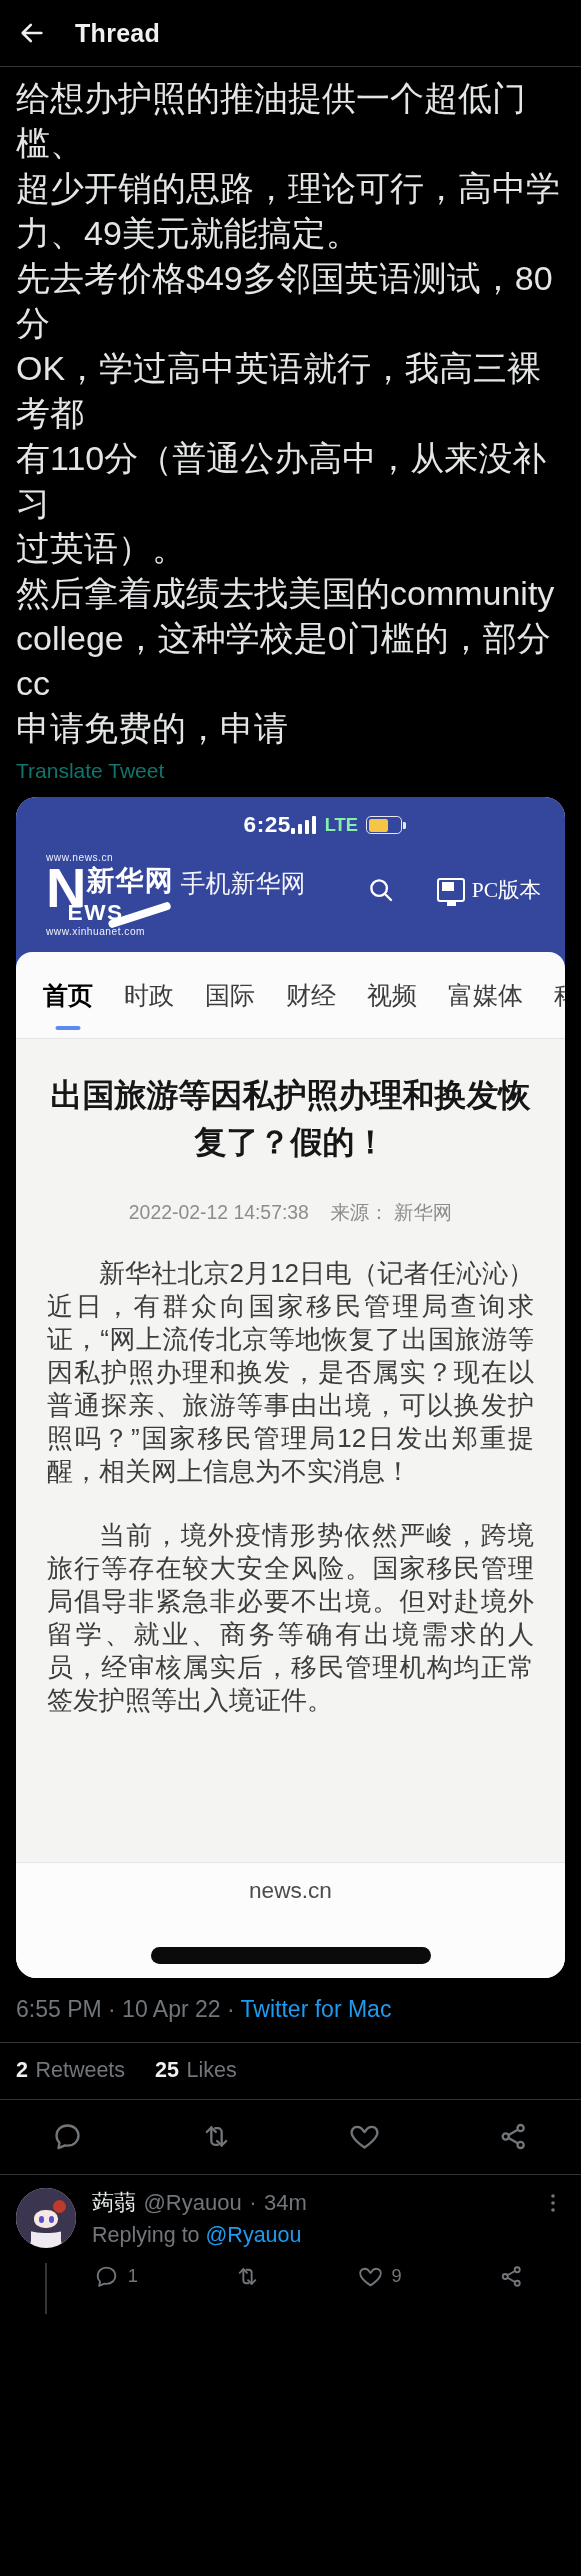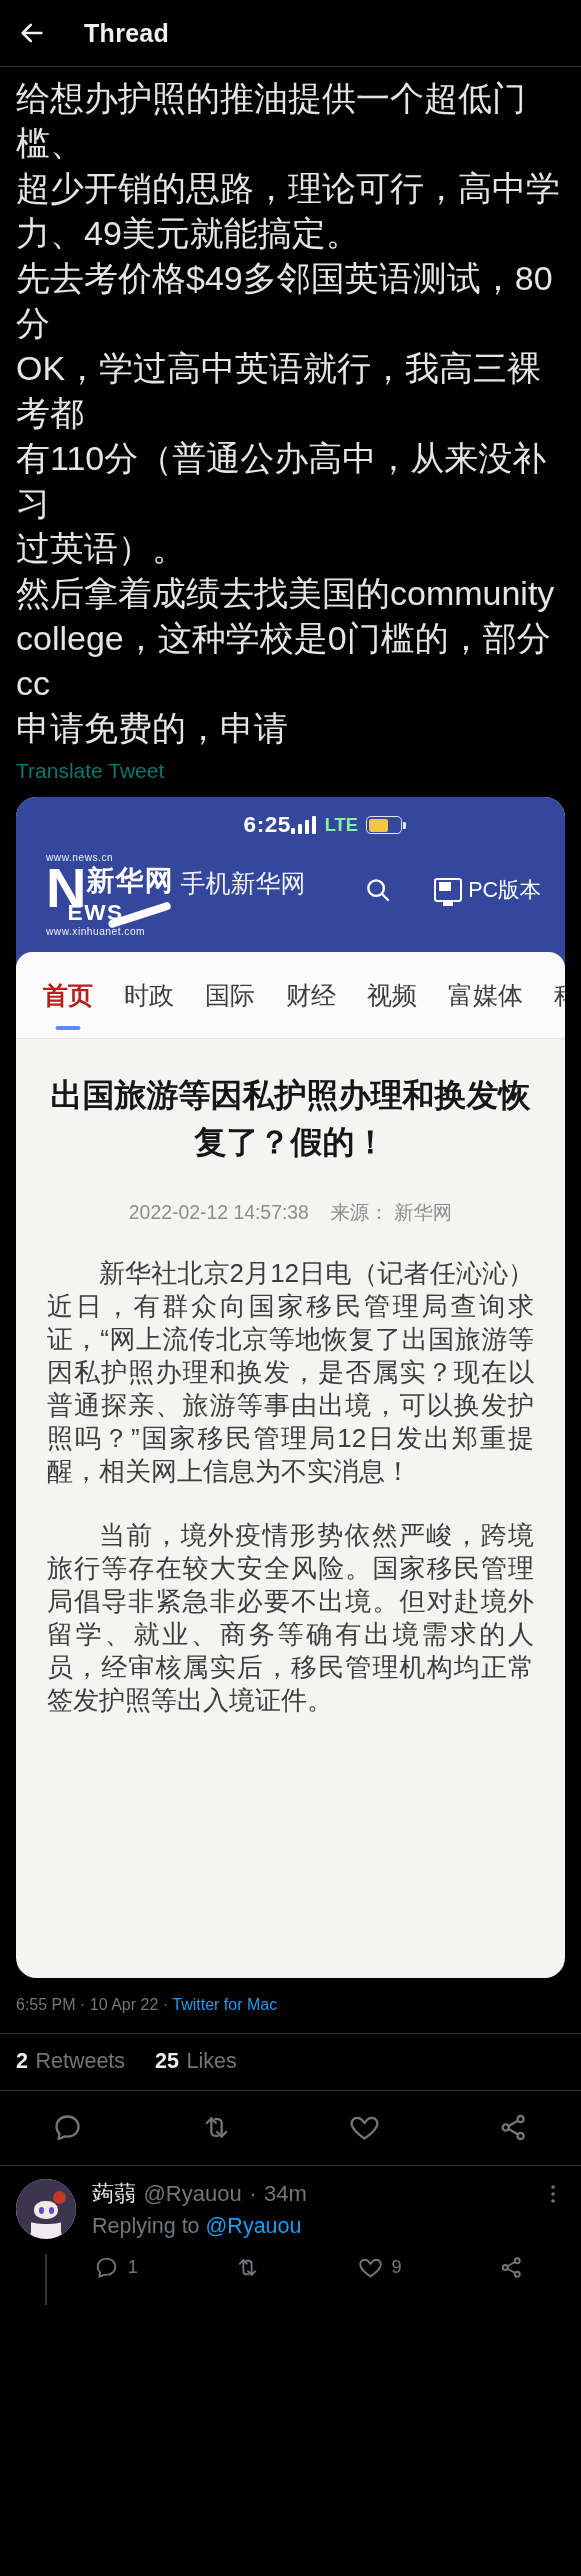--- a/index.html
+++ b/index.html
@@ -5,21 +5,21 @@
   * { margin:0; padding:0; box-sizing:border-box; }
   html,body { width:581px; }
   body {
     height:2576px; overflow:hidden; background:#000;
     font-family:"Liberation Sans","DejaVu Sans",sans-serif;
     color:#e7e9ea; position:relative;
   }
   .divider { height:0.5px; background:#2f3336; width:100%; }
 
   
-  .topbar { height:67px; display:flex; align-items:center; padding:0 17px; gap:37px; border-bottom:0.5px solid #2f3336; }
+  .topbar { height:67px; display:flex; align-items:center; padding:0 17px; gap:28px; border-bottom:0.5px solid #2f3336; }
   .topbar .back { width:30px; height:30px; display:flex; align-items:center; justify-content:center; cursor:pointer; }
   .topbar h1 { font-size:25px; font-weight:bold; color:#eef0f1; letter-spacing:0.3px; }
 
   
   .tweet-text { margin:8.6px 16px 0; font-size:34px; line-height:45px; white-space:pre-line; color:#e3e5e6; }
   .translate { margin:8.6px 16px 0; font-size:21px; color:#0f766e; cursor:pointer; }
 
   
   .card { margin:14px 16px 0; height:1181px; border-radius:20.4px; overflow:hidden; background:#f4f4f2; display:flex; flex-direction:column; }
   .embed-header { background:#35479d; height:171px; position:relative; flex:none; }
@@ -34,44 +34,44 @@
   .battery i { display:block; height:100%; width:62%; background:#f6c544; border-radius:2.2px; }
   .siterow { display:flex; align-items:center; padding:14px 24px 0 30px; }
   .logo { color:#fff; position:relative; width:129px; }
   .logo .url { font-size:10.2px; letter-spacing:0.5px; opacity:.92; white-space:nowrap; }
   .logo-mid { display:flex; align-items:flex-start; line-height:1; }
   .logo-mid .bigN { font-size:56px; font-weight:bold; line-height:.9; }
   .logo-mid .cn { font-size:28px; font-weight:bold; margin-top:4.3px; letter-spacing:1.1px; }
   .logo .ews { font-size:22.6px; font-weight:bold; letter-spacing:1.6px; margin-top:-14px; margin-left:21.5px; }
   .logo .swoosh { position:absolute; right:3.2px; bottom:18.3px; width:65px; height:7.5px; background:#fff; border-radius:6.5px; transform:rotate(-18deg); }
   .sitename { color:#f2f3fb; font-size:25px; margin-left:5.4px; margin-top:-21.5px; }
-  .embedtools { margin-left:auto; display:flex; gap:41px; margin-top:-9.7px; }
+  .embedtools { margin-left:auto; display:flex; gap:41px; margin-top:-9.7px;font-family:Liberation Serif, serif; }
   .pcver { display:flex; align-items:center; gap:6.5px; color:#fff; font-size:21.5px; }
   .monitor { width:28px; height:24px; border:2.2px solid #fff; border-radius:3.2px; position:relative; background:#35479d; }
   .monitor::before { content:""; position:absolute; left:3.2px; top:2.7px; width:12px; height:8.6px; background:#fff; }
   .monitor::after { content:""; position:absolute; left:7.5px; bottom:-6.5px; width:9.7px; height:4.3px; background:#fff; }
 
   .embed-nav { background:#fbfbfb; border-radius:16px 16px 0 0; margin-top:-16px; height:87px;
     display:flex; align-items:center; padding:0 27px; position:relative; z-index:2; border-bottom:1.1px solid #e3e3e3; flex:none; }
   .tabs { display:flex; align-items:center; gap:31px; flex:1; }
   .tab { font-size:25px; color:#3c3c3c; position:relative; cursor:pointer; white-space:nowrap; }
-  .tab:first-child { font-weight:bold; color:#b91c1c; }
+  .tab:first-child { font-weight:bold; color:#000000; }
   .tab:first-child::after { content:""; position:absolute; left:50%; transform:translateX(-50%); bottom:-18.3px; width:25px; height:4.3px; border-radius:2.7px; background:#5b8af5; }
 
   .article { background:#f4f4f2; padding:33px 31px 0; height:823px; overflow:hidden; flex:none; }
   .a-title { font-size:32px; line-height:47px; font-weight:bold; color:#161616; text-align:center; white-space:pre-line; }
   .a-meta { margin-top:33px; text-align:center; font-size:19.4px; color:#8d8d8d; }
   .a-meta .src { color:#8d8d8d; }
   .a-body p { font-size:26px; line-height:33px; color:#3d3d3d; text-align:justify; text-indent:2em; margin-top:31px; }
   .embed-footer { background:#fcfcfc; flex:1; border-top:0.5px solid #e6e6e6; text-align:center; position:relative; }
   .embed-footer .host { font-size:22.6px; color:#4c4c4c; margin-top:15px; display:inline-block; }
   .homebar { position:absolute; left:50%; transform:translateX(-50%); bottom:14px; width:280px; height:17px; border-radius:9.7px; background:#0b0b0b; }
 
   
-  .tstamp { margin:18.3px 16px 0; font-size:16px; color:#71767b; }
+  .tstamp { margin:18.3px 16px 0; font-size:23px; color:#71767b; }
   .tstamp .src-link { color:#1d9bf0; cursor:pointer; }
   .d1 { margin-top:18.3px; }
   .stats { display:flex; gap:30px; padding:16px 16px; font-size:21.5px; align-items:center; }
   .stat { display:flex; gap:7.5px; align-items:baseline; cursor:pointer; }
   .stat b { color:#eef0f1; font-weight:bold; }
   .stat span { color:#71767b; }
   .actionrow { height:74px; display:flex; align-items:center; justify-content:space-between; padding:0 52px; }
   .abtn { cursor:pointer; display:flex; align-items:center; gap:8.6px; color:#71767b; }
   svg.ic { stroke:#71767b; fill:none; stroke-width:1.8; stroke-linecap:round; stroke-linejoin:round; }
   svg.ic-white { stroke:#eef0f1; fill:none; stroke-width:2.2; stroke-linecap:round; stroke-linejoin:round; }
@@ -190,20 +190,24 @@
       <span>来源：</span>
       <span class="src">新华网</span>
     </div>
     <div class="a-body">
       <p>新华社北京2月12日电（记者任沁沁）近日，有群众向国家移民管理局查询求证，“网上流传北京等地恢复了出国旅游等因私护照办理和换发，是否属实？现在以普通探亲、旅游等事由出境，可以换发护照吗？”国家移民管理局12日发出郑重提醒，相关网上信息为不实消息！</p>
       <p>当前，境外疫情形势依然严峻，跨境旅行等存在较大安全风险。国家移民管理局倡导非紧急非必要不出境。但对赴境外留学、就业、商务等确有出境需求的人员，经审核属实后，移民管理机构均正常签发护照等出入境证件。</p>
 
     </div>
   </div>
 
+  <div class="embed-footer">
+    <span class="host">news.cn</span>
+    <span class="homebar"></span>
+  </div>
 </div>
 
 <div class="tstamp">
   <span>6:55 PM · 10 Apr 22 · </span><span class="src-link">Twitter for Mac</span>
 </div>
 <div class="divider d1"></div>
 
 <div class="stats">
   <span class="stat">
     <b>2</b>

